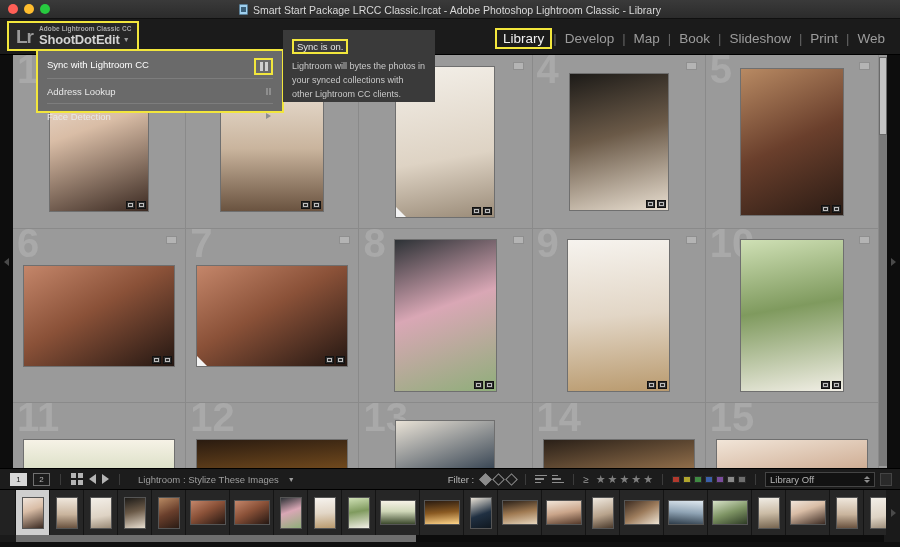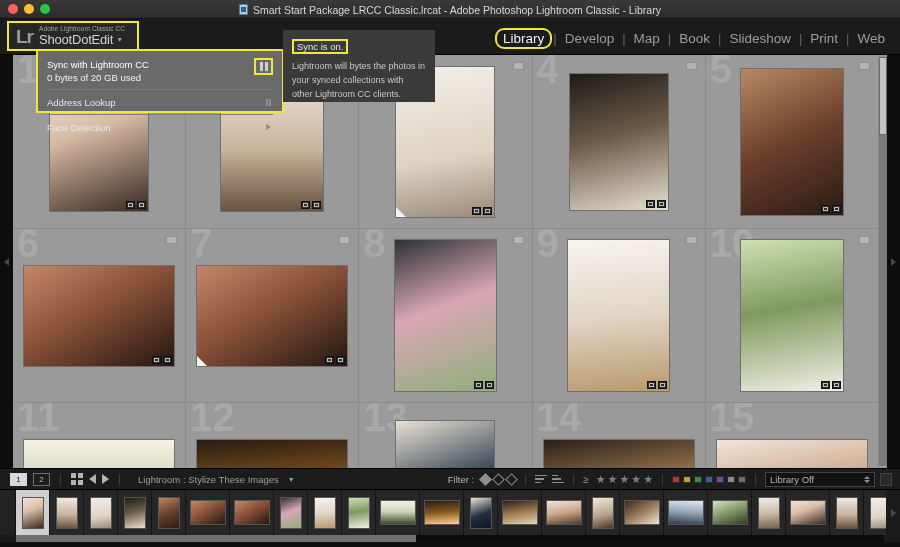--- a/index.html
+++ b/index.html
@@ -60,32 +60,32 @@
     border: 2px solid #f2e63c;
     display: flex; align-items: center;
     padding-left: 7px;
   }
   .lr-logo {
     font-size: 19px; font-weight: bold; color: #9a9a9a;
     letter-spacing: -1px; line-height: 1;
     font-family: "Liberation Sans", sans-serif;
     margin-right: 6px;
   }
-  .id-text { display: flex; flex-direction: column; line-height: 1.05; }
+  .id-text { display: flex; flex-direction: column; line-height: 1.05; font-weight: bold; }
   .id-top { font-size: 6.5px; color: #a8a8a8; letter-spacing: .1px; }
   .id-main { font-size: 13px; color: #d2d2d2; letter-spacing: -.2px; }
   .id-caret { font-size: 7px; color: #9a9a9a; margin-left: 3px; }
   .id-main-row { display: flex; align-items: center; }
 
   .modules {
     position: absolute; right: 8px; top: 9px;
     display: flex; align-items: center; gap: 0px;
     font-size: 13.5px; color: #9c9c9c;
   }
-  .module { padding: 2px 7px; white-space: nowrap; border-radius: 9px; }
+  .module { padding: 2px 7px; white-space: nowrap; }
   .module.active {
     color: #f0f0f0;
     border: 2px solid #f2e63c;
     padding: 1px 6px;
   }
   .msep { color: #666; padding: 0 1px; font-size: 13px; }
 
   
   .sync-panel {
     position: absolute; left: 36px; top: 49px;
@@ -690,21 +690,20 @@
     </div>
     <div class="fs-scroll">
       <div class="fs-scroll-thumb"></div>
     </div>
     <div class="tri-down"></div>
     <div class="fs-bottom"></div>
   </div>
 
   <div class="sync-panel">
     <div class="sync-row1">Sync with Lightroom CC</div>
-    <div class="sync-sub">0 bytes of 20 GB used</div>
     <div class="sync-divider"></div>
     <div class="sync-item">
       <span>Address Lookup</span>
       <span class="mini-pause">
           <i></i>
           <i></i>
         </span>
     </div>
     <div class="sync-divider"></div>
     <div class="sync-item">

